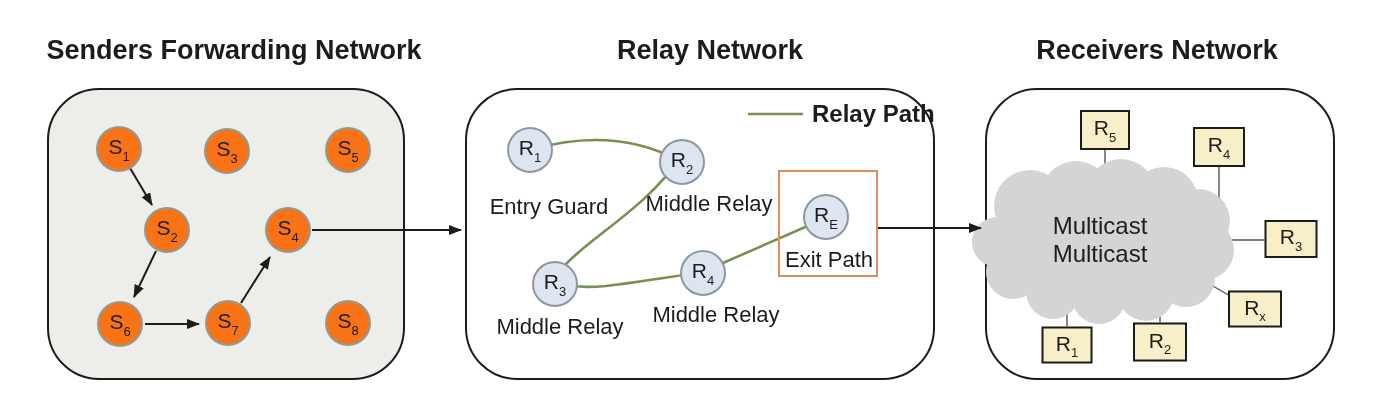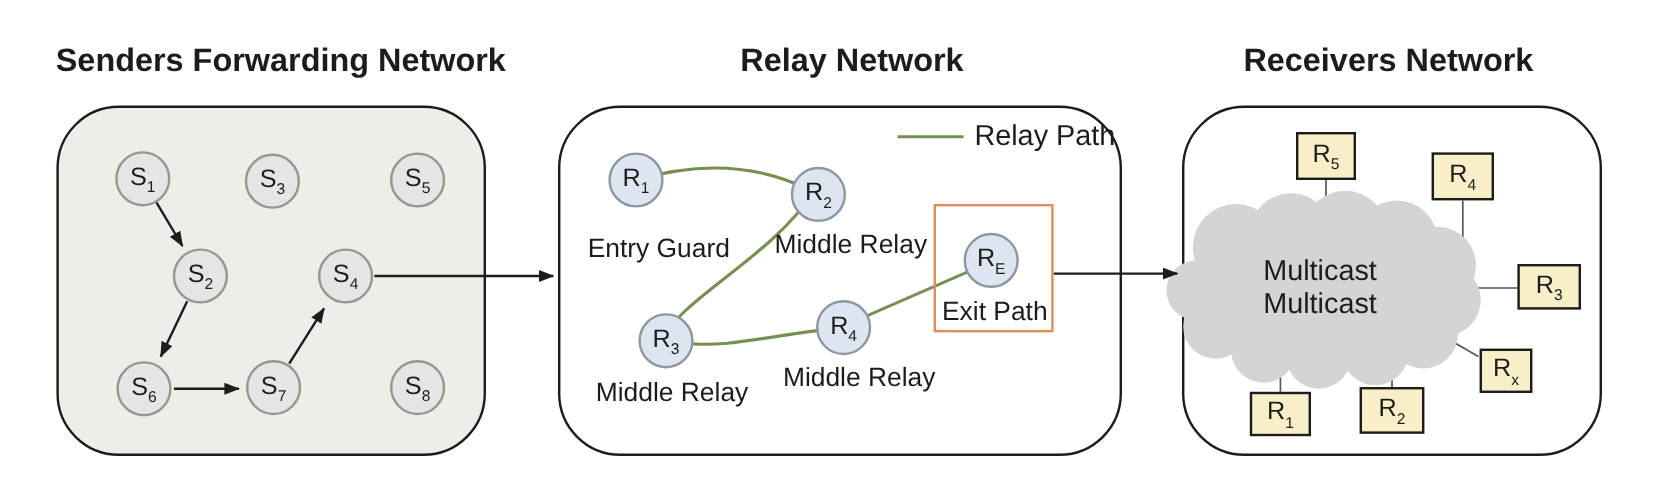--- a/index.html
+++ b/index.html
@@ -18,33 +18,33 @@
   }
   .panel.senders   { left:47px;  top:88px; width:358px; height:292px; background:#edeeea; }
   .panel.relay     { left:465px; top:88px; width:470px; height:292px; background:#ffffff; }
   .panel.receivers { left:985px; top:88px; width:350px; height:292px; background:#ffffff; }
   .svg-layer { position:absolute; left:0; top:0; z-index:2; }
   .circle-node {
     position:absolute; width:46px; height:46px; border-radius:50%;
     box-sizing:border-box; display:flex; align-items:center; justify-content:center;
     transform:translate(-50%,-50%); z-index:3; font-size:21px;
   }
-  .s-node { background:#e5e5e5; border:2px solid #909a91; }
+  .s-node { background:#f97316; border:2px solid #909a91; }
   .r-node { background:#dde5f0; border:2px solid #8d96a1; }
   .nlab sub { font-size:13px; position:relative; bottom:-1px; }
   .role-label {
     position:absolute; transform:translateX(-50%); font-size:22px;
     white-space:nowrap; z-index:3; color:#1c1c1c;
   }
   .exit-box {
     position:absolute; left:778px; top:170px; width:100px; height:107px;
     box-sizing:border-box; border:2px solid #e08d5c; z-index:2; background:transparent;
   }
   .legend-label {
-    position:absolute; left:812px; top:100px; font-size:24px; white-space:nowrap; z-index:3;
+    position:absolute; left:812px; top:100px; font-size:24px; white-space:nowrap; z-index:3;font-weight:bold;
   }
   .recv-box {
     position:absolute; box-sizing:border-box; background:#f8efc9; border:2px solid #1c1c1c;
     display:flex; align-items:center; justify-content:center;
     transform:translate(-50%,-50%); z-index:3; font-size:21px;
   }
   .cloud-label {
     position:absolute; left:1100px; top:240px; transform:translate(-50%,-50%);
     text-align:right; font-size:24px; line-height:28px; z-index:3; white-space:nowrap;
   }
@@ -162,21 +162,21 @@
 
   <div class="recv-box" style="left:1105px;top:130px;width:50px;height:40px">
     <span class="nlab"><span>R</span><sub>5</sub></span>
   </div>
   <div class="recv-box" style="left:1219px;top:147px;width:52px;height:40px">
     <span class="nlab"><span>R</span><sub>4</sub></span>
   </div>
   <div class="recv-box" style="left:1291px;top:239px;width:53px;height:38px">
     <span class="nlab"><span>R</span><sub>3</sub></span>
   </div>
-  <div class="recv-box" style="left:1255px;top:309px;width:44px;height:37px">
+  <div class="recv-box" style="left:1255px;top:309px;width:54px;height:37px">
     <span class="nlab"><span>R</span><sub>x</sub></span>
   </div>
   <div class="recv-box" style="left:1160px;top:342px;width:54px;height:39px">
     <span class="nlab"><span>R</span><sub>2</sub></span>
   </div>
   <div class="recv-box" style="left:1067px;top:345px;width:51px;height:37px">
     <span class="nlab"><span>R</span><sub>1</sub></span>
   </div>
 
   <div class="cloud-label">

